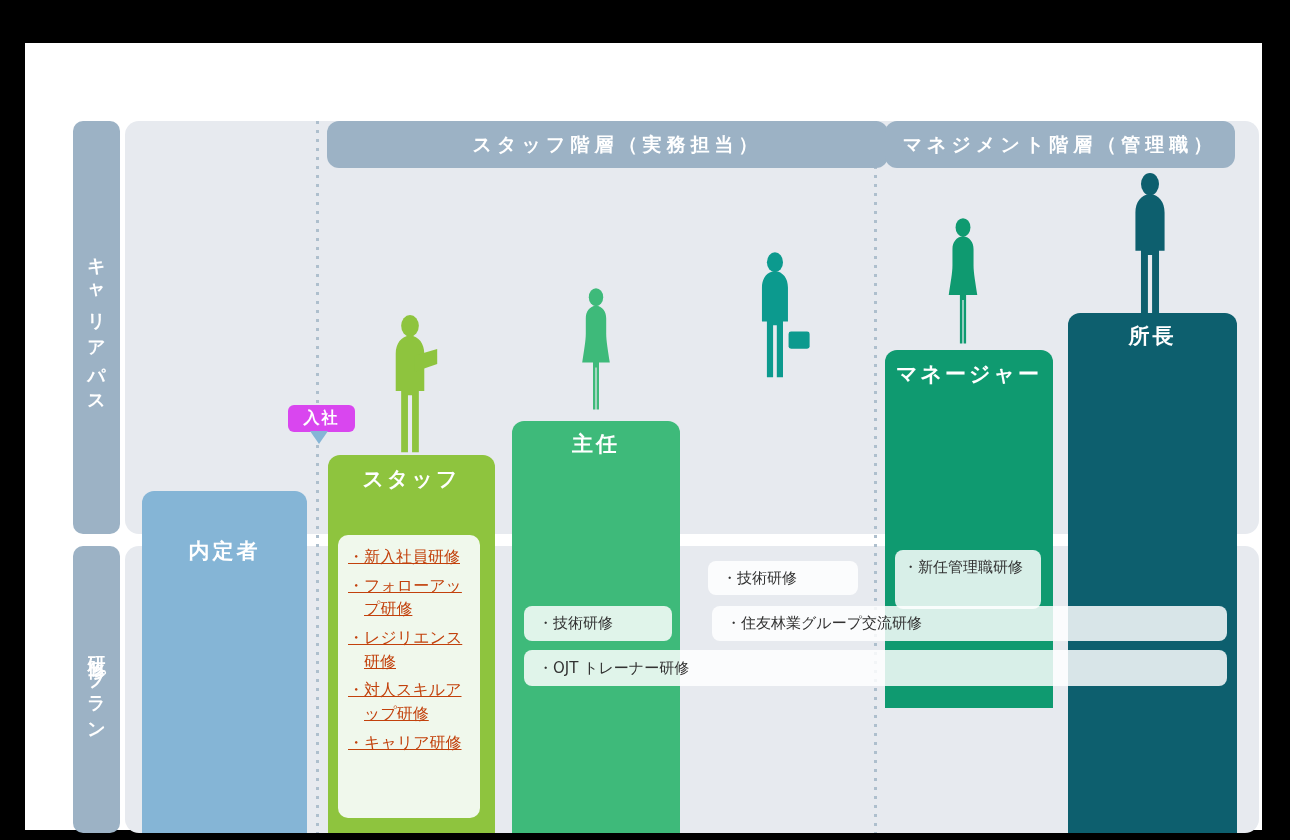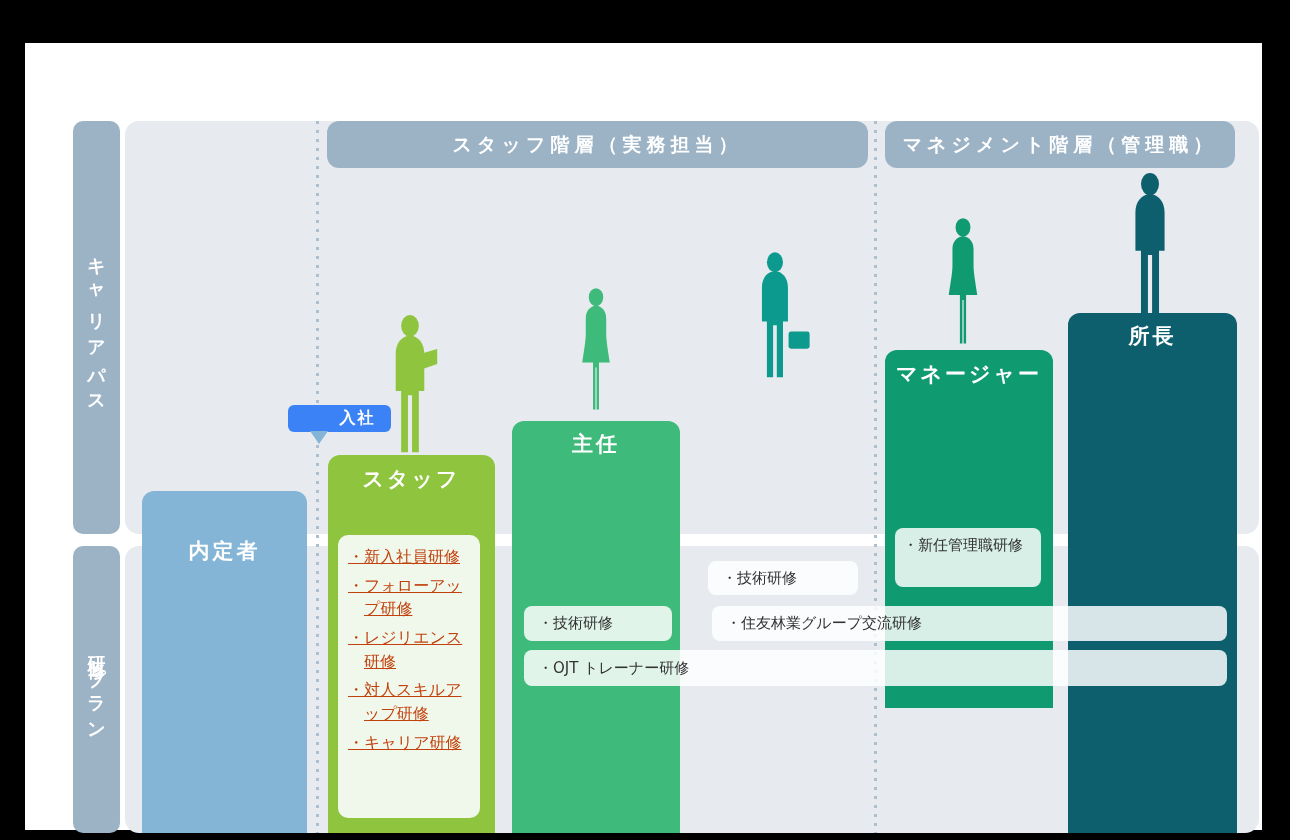--- a/index.html
+++ b/index.html
@@ -34,21 +34,21 @@
     background-image:repeating-linear-gradient(to bottom,#aebfcd 0 3px,transparent 3px 9px);
   }
   .dotted-1{left:291px;}
   .dotted-2{left:849px;}
   
   .band{
     position:absolute;top:78px;height:47px;background:#9cb2c5;border-radius:12px;
     display:flex;align-items:center;justify-content:center;z-index:3;
   }
   .band span{color:#fff;font-weight:bold;font-size:19px;letter-spacing:5px;}
-  .band-staff{left:302px;width:541px;}
+  .band-staff{left:302px;width:541px;padding-left:20px;}
   .band-mgmt{left:860px;width:350px;}
   
   .bar{position:absolute;border-radius:12px 12px 0 0;z-index:4;}
   .bar-label{
     position:absolute;left:0;right:0;text-align:center;color:#fff;font-weight:bold;
     font-size:21px;letter-spacing:3px;white-space:nowrap;
   }
   .bar-naitei   {left:117px; top:448px;width:165px;height:342px;background:#85b5d6;}
   .bar-staff    {left:303px; top:412px;width:167px;height:378px;background:#8ec43e;}
   .bar-shunin   {left:487px; top:378px;width:168px;height:412px;background:#3eba7a;}
@@ -78,30 +78,30 @@
     padding-left:1em;text-indent:-1em;text-decoration:underline;
   }
   .mini-box{
     position:absolute;z-index:6;background:rgba(255,255,255,0.84);border-radius:8px;
     display:flex;align-items:center;box-sizing:border-box;padding-left:14px;
     font-size:15px;color:#323232;
   }
   .box-shunin-tech{left:499px;top:563px;width:148px;height:35px;}
   .box-kakaricho-tech{left:683px;top:518px;width:150px;height:34px;}
   .box-manager-new{
-    left:870px;top:485px;width:146px;height:59px;align-items:flex-start;
+    left:870px;top:507px;width:146px;height:59px;align-items:flex-start;
     padding-top:7px;line-height:1.45;padding-left:8px;
   }
   .box-manager-new span{display:block;padding-left:1em;text-indent:-1em;}
   .box-sumitomo{left:687px;top:563px;width:515px;height:35px;}
   .box-ojt{left:499px;top:607px;width:703px;height:36px;}
   
   .badge{
     position:absolute;left:263px;top:362px;width:67px;height:27px;z-index:7;
-    background:#3b82f6;border-radius:6px;display:flex;align-items:center;justify-content:center;padding-left:36px;
+    background:#d946ef;border-radius:6px;display:flex;align-items:center;justify-content:center;
   }
   .badge span{color:#fff;font-weight:bold;font-size:16px;letter-spacing:2px;}
   .badge-tail{
     position:absolute;left:22px;top:26px;width:0;height:0;
     border-left:9px solid transparent;border-right:9px solid transparent;
     border-top:13px solid #85b5d6;
   }
 </style>
 </head>
 <body>

